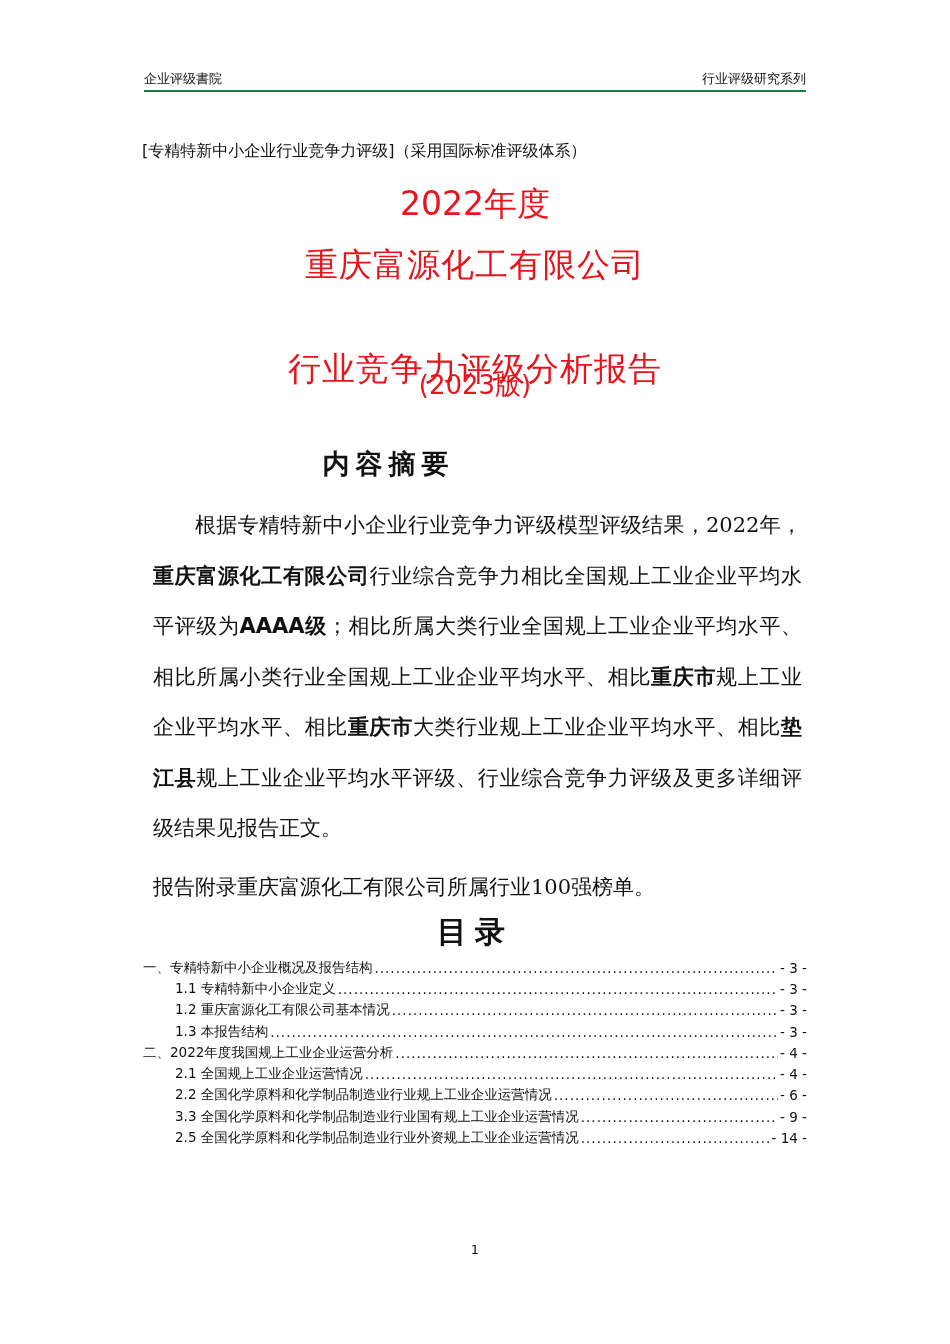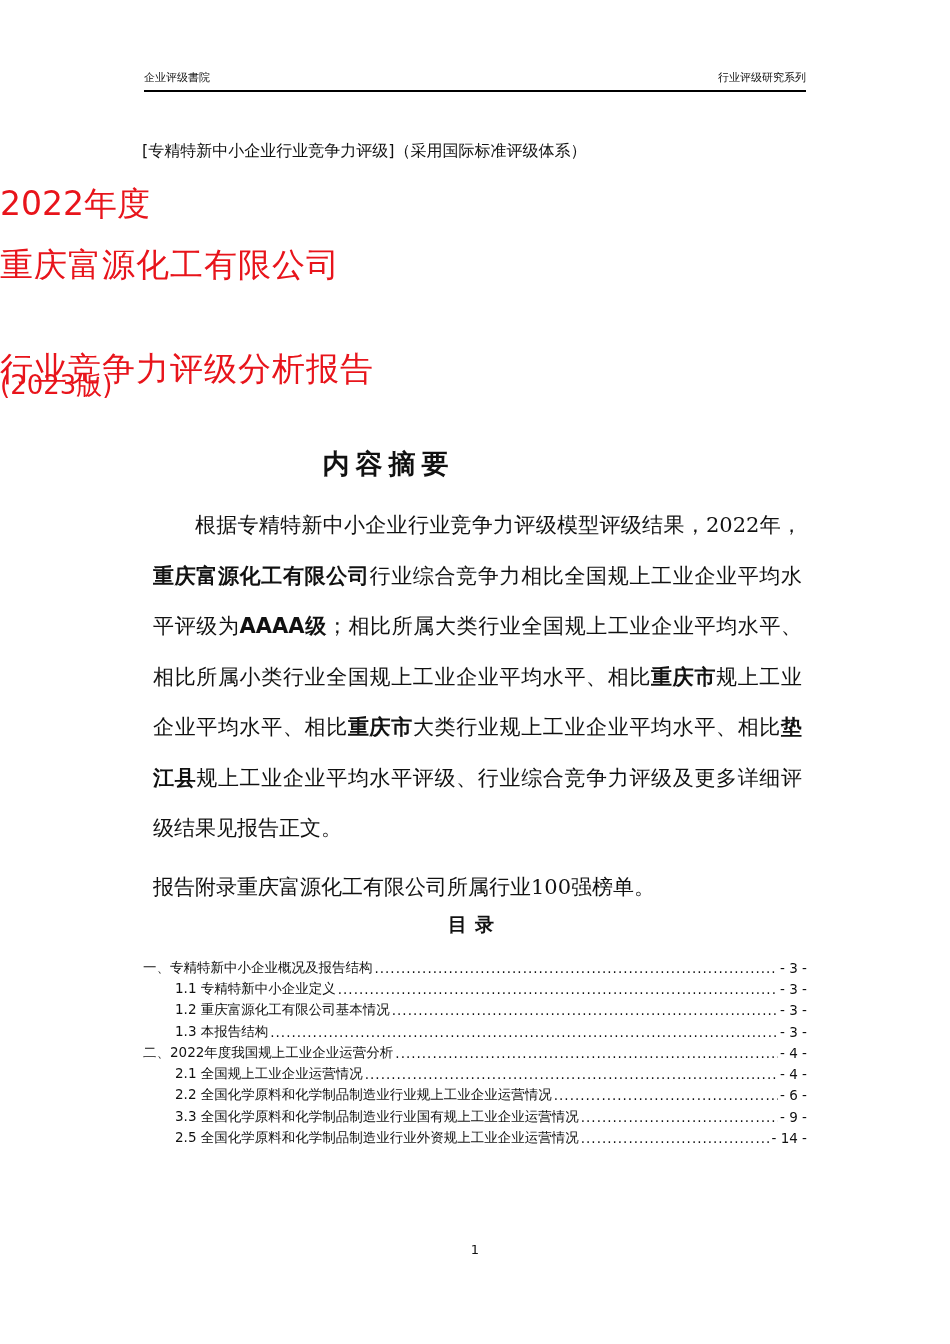--- a/index.html
+++ b/index.html
@@ -1,36 +1,36 @@
 <!DOCTYPE html>
 <html><head>
 <meta charset="utf-8">
 <style>
   html, body { margin: 0; padding: 0; background: #ffffff; }
   body { width: 950px; height: 1344px; position: relative; overflow: hidden;
          font-family: "DejaVu Serif", "Liberation Serif", serif; color: #111; }
   .header { position: absolute; left: 144px; top: 68px; width: 662px; height: 22px;
-            border-bottom: 2px solid #000000; font-family: "DejaVu Sans", sans-serif; font-size: 11px; }
+            border-bottom: 2px solid #15803d; font-family: "DejaVu Sans", sans-serif; font-size: 13px; }
   .header .left { position: absolute; left: 0; top: 2px; }
   .header .right { position: absolute; right: 0; top: 2px; }
   .series { position: absolute; left: 142px; top: 141px; font-size: 16px; font-family: "DejaVu Sans", sans-serif; }
-  .title { position: absolute; left: 0; width: 950px; text-align: left; color: #e8141b;
+  .title { position: absolute; left: 0; width: 950px; text-align: center; color: #e8141b;
            font-family: "DejaVu Sans", sans-serif; }
   .t1 { top: 182px; font-size: 33px; }
   .t2 { top: 243px; font-size: 33px; letter-spacing: 1px; }
   .t3 { top: 306px; font-size: 33px; letter-spacing: 1px; margin-top: 41px; }
   .t4 { top: 368px; font-size: 26px; }
   .abs-title { position: absolute; left: 0; width: 777px; top: 446px; text-align: center;
                font-family: "DejaVu Sans", sans-serif; font-weight: bold; font-size: 27px; letter-spacing: 6px; }
   .abstract { position: absolute; left: 145px; top: 492px; width: 665px; font-size: 21px; line-height: 50.5px;
               text-align: justify; }
   .abstract p { margin: 8px; text-indent: 2em; }
   .abstract b { font-family: "DejaVu Sans", sans-serif; font-weight: bold; }
   .toc-title { position: absolute; left: 0; width: 950px; top: 912px; text-align: center;
-               font-family: "DejaVu Sans", sans-serif; font-weight: bold; font-size: 19px; letter-spacing: 8px; }
+               font-family: "DejaVu Sans", sans-serif; font-weight: bold; font-size: 30px; letter-spacing: 8px; }
   .toc { position: absolute; left: 143px; top: 957px; width: 664px; font-family: "DejaVu Sans", sans-serif; font-size: 13.5px; }
   .toc-row { display: flex; height: 21.3px; align-items: center; }
   .toc-row.sub { padding-left: 32px; }
   .toc-label { white-space: nowrap; }
   .toc-dots { flex: 1; overflow: hidden; white-space: nowrap; margin: 0 2px; letter-spacing: 1px; }
   .toc-dots::after { content: "................................................................................................................................................................................"; }
   .toc-page { white-space: nowrap; }
   .page-num { position: absolute; left: 0; width: 950px; top: 1242px; text-align: center; font-size: 13px;
               font-family: "DejaVu Sans", sans-serif; }
 </style>

